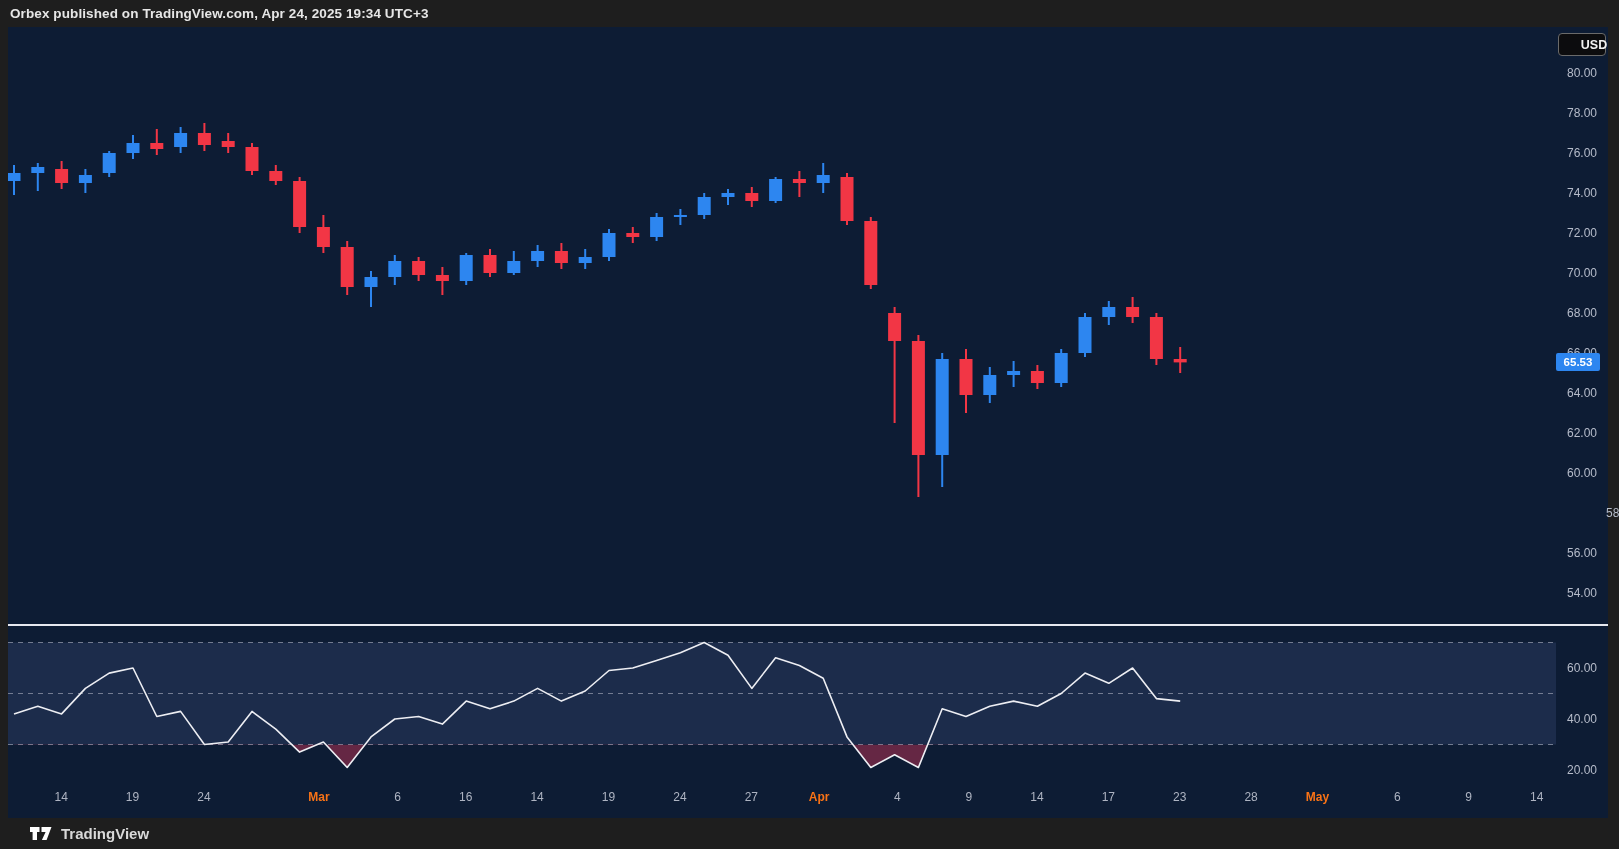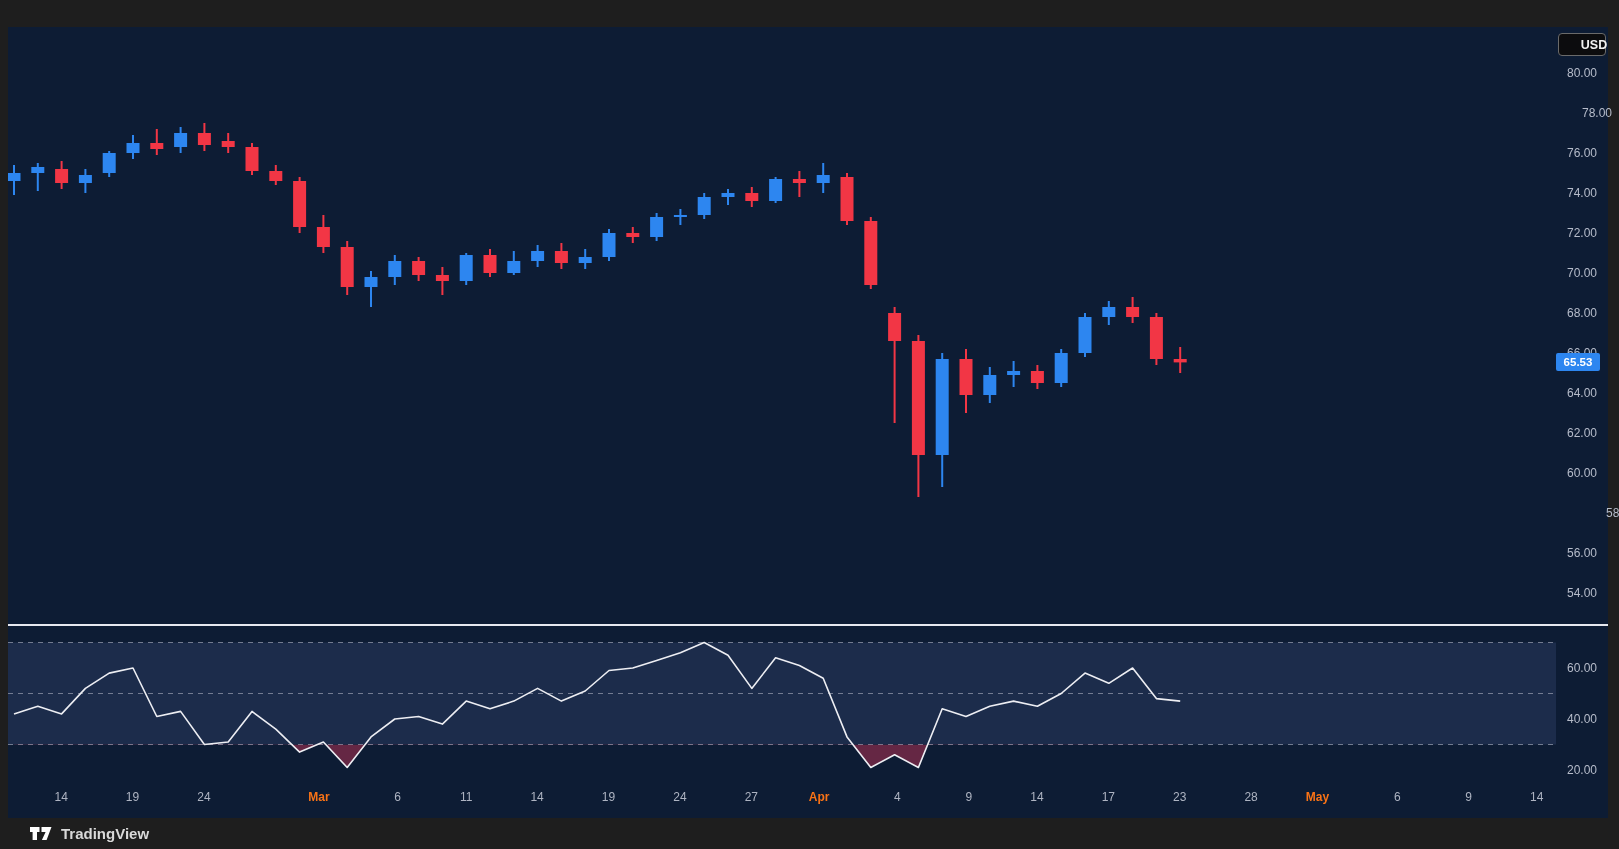--- a/index.html
+++ b/index.html
@@ -20,20 +20,23 @@
              color:#ffffff;font-size:11.5px;font-weight:700;display:flex;align-items:center;justify-content:center;}
   .bottombar{position:absolute;left:18px;top:818px;width:1619px;height:31px;background:#1e1e1e;
              display:flex;align-items:center;padding-left:12px;box-sizing:border-box;gap:7px;}
   .tv-word{color:#d9d9d9;font-size:15px;font-weight:700;}
 </style>
 </head>
 <body>
 
 <div class="screen">
 
+  <div class="topbar">
+    <span>Orbex published on TradingView.com, Apr 24, 2025 19:34 UTC+3</span>
+  </div>
 
   <div class="chart-area">
     <svg id="chart-svg" width="1600" height="791">
         <rect x="0" y="615.5" width="1548" height="102" fill="rgba(88,108,170,0.20)"></rect>
         <line x1="0" y1="615.5" x2="1548" y2="615.5" stroke="#9298ac" stroke-width="1" stroke-dasharray="5 5" opacity="0.75"></line>
         <line x1="0" y1="666.5" x2="1548" y2="666.5" stroke="#9298ac" stroke-width="1" stroke-dasharray="5 5" opacity="0.75"></line>
         <line x1="0" y1="717.5" x2="1548" y2="717.5" stroke="#9298ac" stroke-width="1" stroke-dasharray="5 5" opacity="0.75"></line>
         <defs>
           <clipPath id="osclip">
             <rect x="0" y="717.5" width="1548" height="120"></rect>
@@ -139,21 +142,21 @@
         <line x1="1124.6000000000001" y1="270.00000000000006" x2="1124.6000000000001" y2="296" stroke="#f23645" stroke-width="2"></line>
         <rect x="1118.1000000000001" y="280.00000000000006" width="13" height="10" fill="#f23645"></rect>
         <line x1="1148.4" y1="286" x2="1148.4" y2="337.9999999999999" stroke="#f23645" stroke-width="2"></line>
         <rect x="1141.9" y="290.00000000000006" width="13" height="41.999999999999886" fill="#f23645"></rect>
         <line x1="1172.2" y1="320.00000000000006" x2="1172.2" y2="346" stroke="#f23645" stroke-width="2"></line>
         <rect x="1165.7" y="331.99999999999994" width="13" height="3.400000000000034" fill="#f23645"></rect>
       </svg>
     <div class="usd-badge">USD</div>
     <div id="price-axis">
         <div class="axis-label" style="left: 1544px; top: 38px;">80.00</div>
-        <div class="axis-label" style="left: 1544px; top: 78px; text-align: right;">78.00</div>
+        <div class="axis-label" style="left: 1544px; top: 78px;">78.00</div>
         <div class="axis-label" style="left: 1544px; top: 118px;">76.00</div>
         <div class="axis-label" style="left: 1544px; top: 158px;">74.00</div>
         <div class="axis-label" style="left: 1544px; top: 198px;">72.00</div>
         <div class="axis-label" style="left: 1544px; top: 238px;">70.00</div>
         <div class="axis-label" style="left: 1544px; top: 278px;">68.00</div>
         <div class="axis-label" style="left: 1544px; top: 318px;">66.00</div>
         <div class="axis-label" style="left: 1544px; top: 358px;">64.00</div>
         <div class="axis-label" style="left: 1544px; top: 398px;">62.00</div>
         <div class="axis-label" style="left: 1544px; top: 438px;">60.00</div>
         <div class="axis-label" style="left: 1583px; top: 478px;">58.00</div>
@@ -164,21 +167,21 @@
         <div class="axis-label" style="left: 1544px; top: 633px;">60.00</div>
         <div class="axis-label" style="left: 1544px; top: 684px;">40.00</div>
         <div class="axis-label" style="left: 1544px; top: 735px;">20.00</div>
       </div>
     <div id="time-axis">
         <div class="time-label" style="left: -0.2px; top: 763px;">14</div>
         <div class="time-label" style="left: 71.2px; top: 763px;">19</div>
         <div class="time-label" style="left: 142.6px; top: 763px;">24</div>
         <div class="time-label month" style="left: 261.6px; top: 763px;">Mar</div>
         <div class="time-label" style="left: 333px; top: 763px;">6</div>
-        <div class="time-label" style="left: 404.4px; top: 763px;">11</div>
+        <div class="time-label" style="left: 404.4px; top: 763px;">16</div>
         <div class="time-label" style="left: 475.8px; top: 763px;">14</div>
         <div class="time-label" style="left: 547.2px; top: 763px;">19</div>
         <div class="time-label" style="left: 618.6px; top: 763px;">24</div>
         <div class="time-label" style="left: 690px; top: 763px;">27</div>
         <div class="time-label month" style="left: 761.4px; top: 763px;">Apr</div>
         <div class="time-label" style="left: 832.8px; top: 763px;">4</div>
         <div class="time-label" style="left: 904.2px; top: 763px;">9</div>
         <div class="time-label" style="left: 975.6px; top: 763px;">14</div>
         <div class="time-label" style="left: 1047px; top: 763px;">17</div>
         <div class="time-label" style="left: 1118.4px; top: 763px;">23</div>

